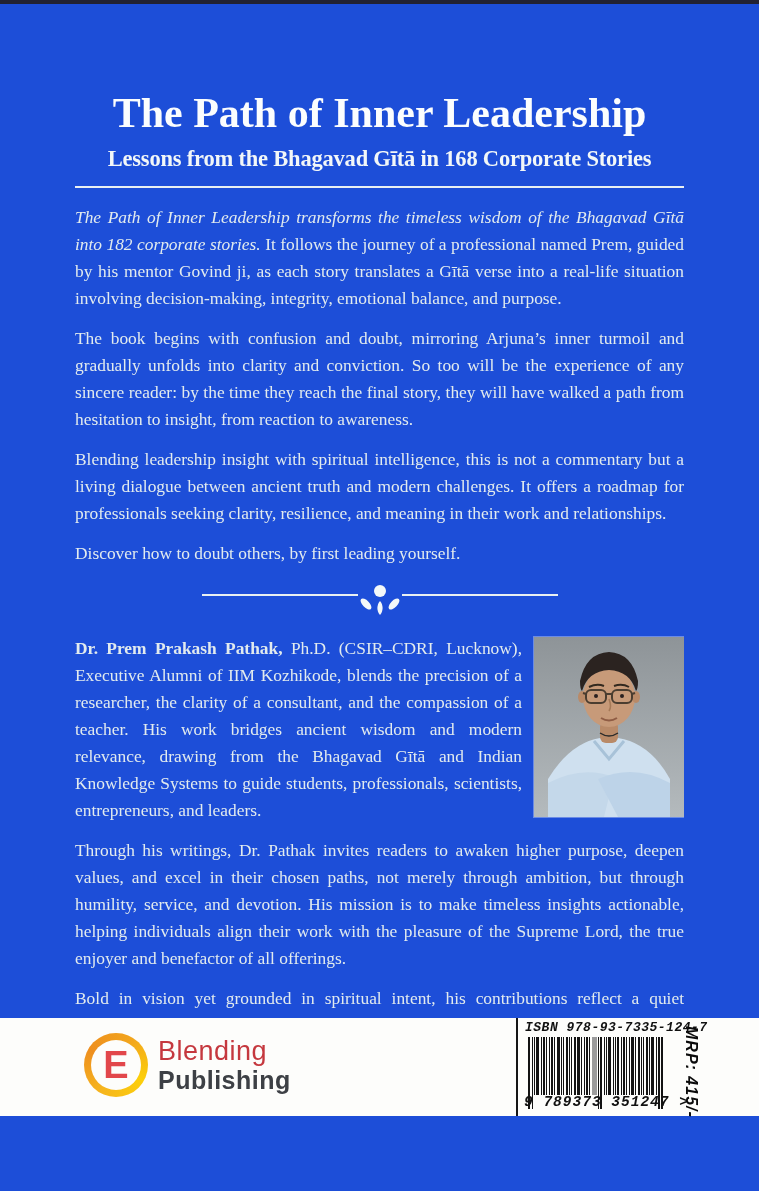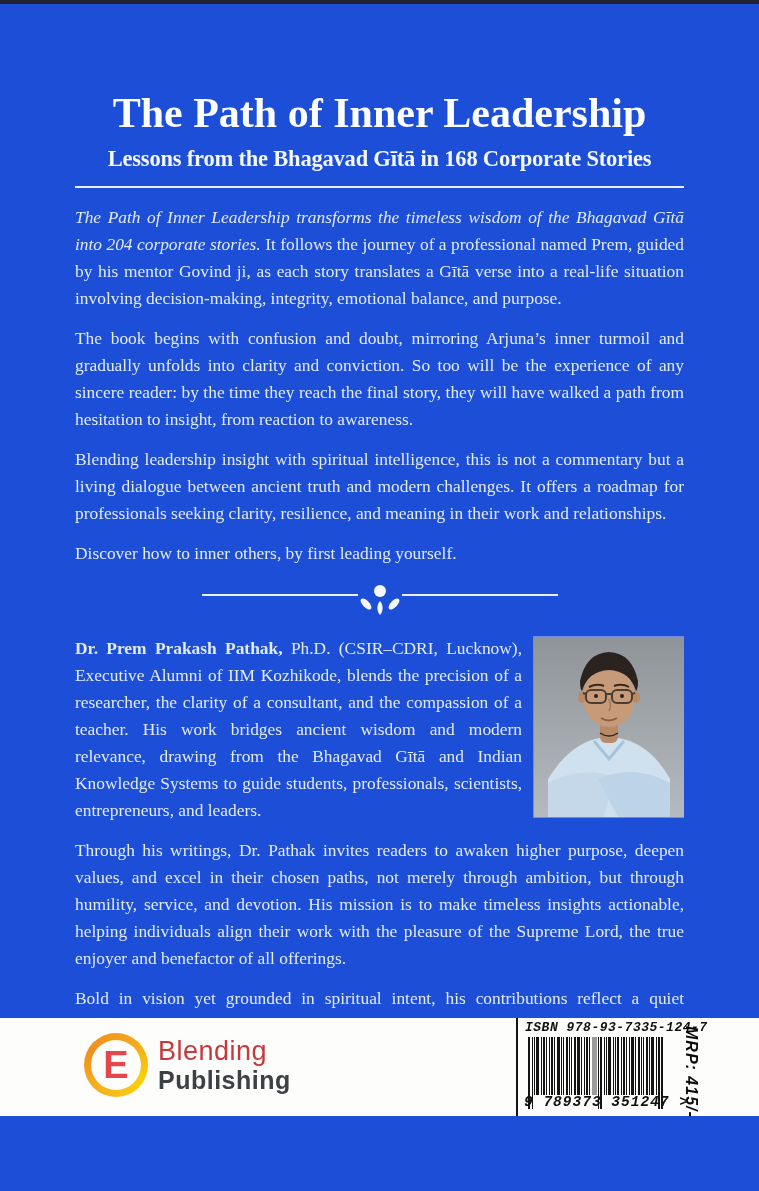--- a/index.html
+++ b/index.html
@@ -136,27 +136,27 @@
 <body>
 
 <div class="cover">
 
   <div class="content">
 
     <h1 class="book-title">The Path of Inner Leadership</h1>
     <h2 class="book-subtitle">Lessons from the Bhagavad Gītā in 168 Corporate Stories</h2>
     <hr class="title-rule">
 
-    <p class="para"><span class="italic">The Path of Inner Leadership transforms the timeless wisdom of the Bhagavad Gītā into 204 corporate stories.</span><span> It follows the journey of a professional named Prem, guided by his mentor Govind ji, as each story translates a Gītā verse into a real-life situation involving decision-making, integrity, emotional balance, and purpose.</span></p>
+    <p class="para"><span class="italic">The Path of Inner Leadership transforms the timeless wisdom of the Bhagavad Gītā into 182 corporate stories.</span><span> It follows the journey of a professional named Prem, guided by his mentor Govind ji, as each story translates a Gītā verse into a real-life situation involving decision-making, integrity, emotional balance, and purpose.</span></p>
 
     <p class="para">The book begins with confusion and doubt, mirroring Arjuna’s inner turmoil and gradually unfolds into clarity and conviction. So too will be the experience of any sincere reader: by the time they reach the final story, they will have walked a path from hesitation to insight, from reaction to awareness.</p>
 
     <p class="para">Blending leadership insight with spiritual intelligence, this is not a commentary but a living dialogue between ancient truth and modern challenges. It offers a roadmap for professionals seeking clarity, resilience, and meaning in their work and relationships.</p>
 
-    <p class="para single">Discover how to inner others, by first leading yourself.</p>
+    <p class="para single">Discover how to doubt others, by first leading yourself.</p>
 
     <div class="divider">
       <svg width="360" height="36" viewBox="0 0 360 36">
         <line x1="2" y1="14" x2="158" y2="14" stroke="#e9f0f2" stroke-width="1.8"></line>
         <line x1="202" y1="14" x2="358" y2="14" stroke="#e9f0f2" stroke-width="1.8"></line>
         <circle cx="180" cy="10" r="6" fill="#f4f8f9"></circle>
         <path d="M180 20 C183.5 24 183.5 30 180 34 C176.5 30 176.5 24 180 20 Z" fill="#f4f8f9"></path>
         <ellipse cx="166" cy="23" rx="3.4" ry="7" transform="rotate(-44 166 23)" fill="#f4f8f9"></ellipse>
         <ellipse cx="194" cy="23" rx="3.4" ry="7" transform="rotate(44 194 23)" fill="#f4f8f9"></ellipse>
       </svg>

